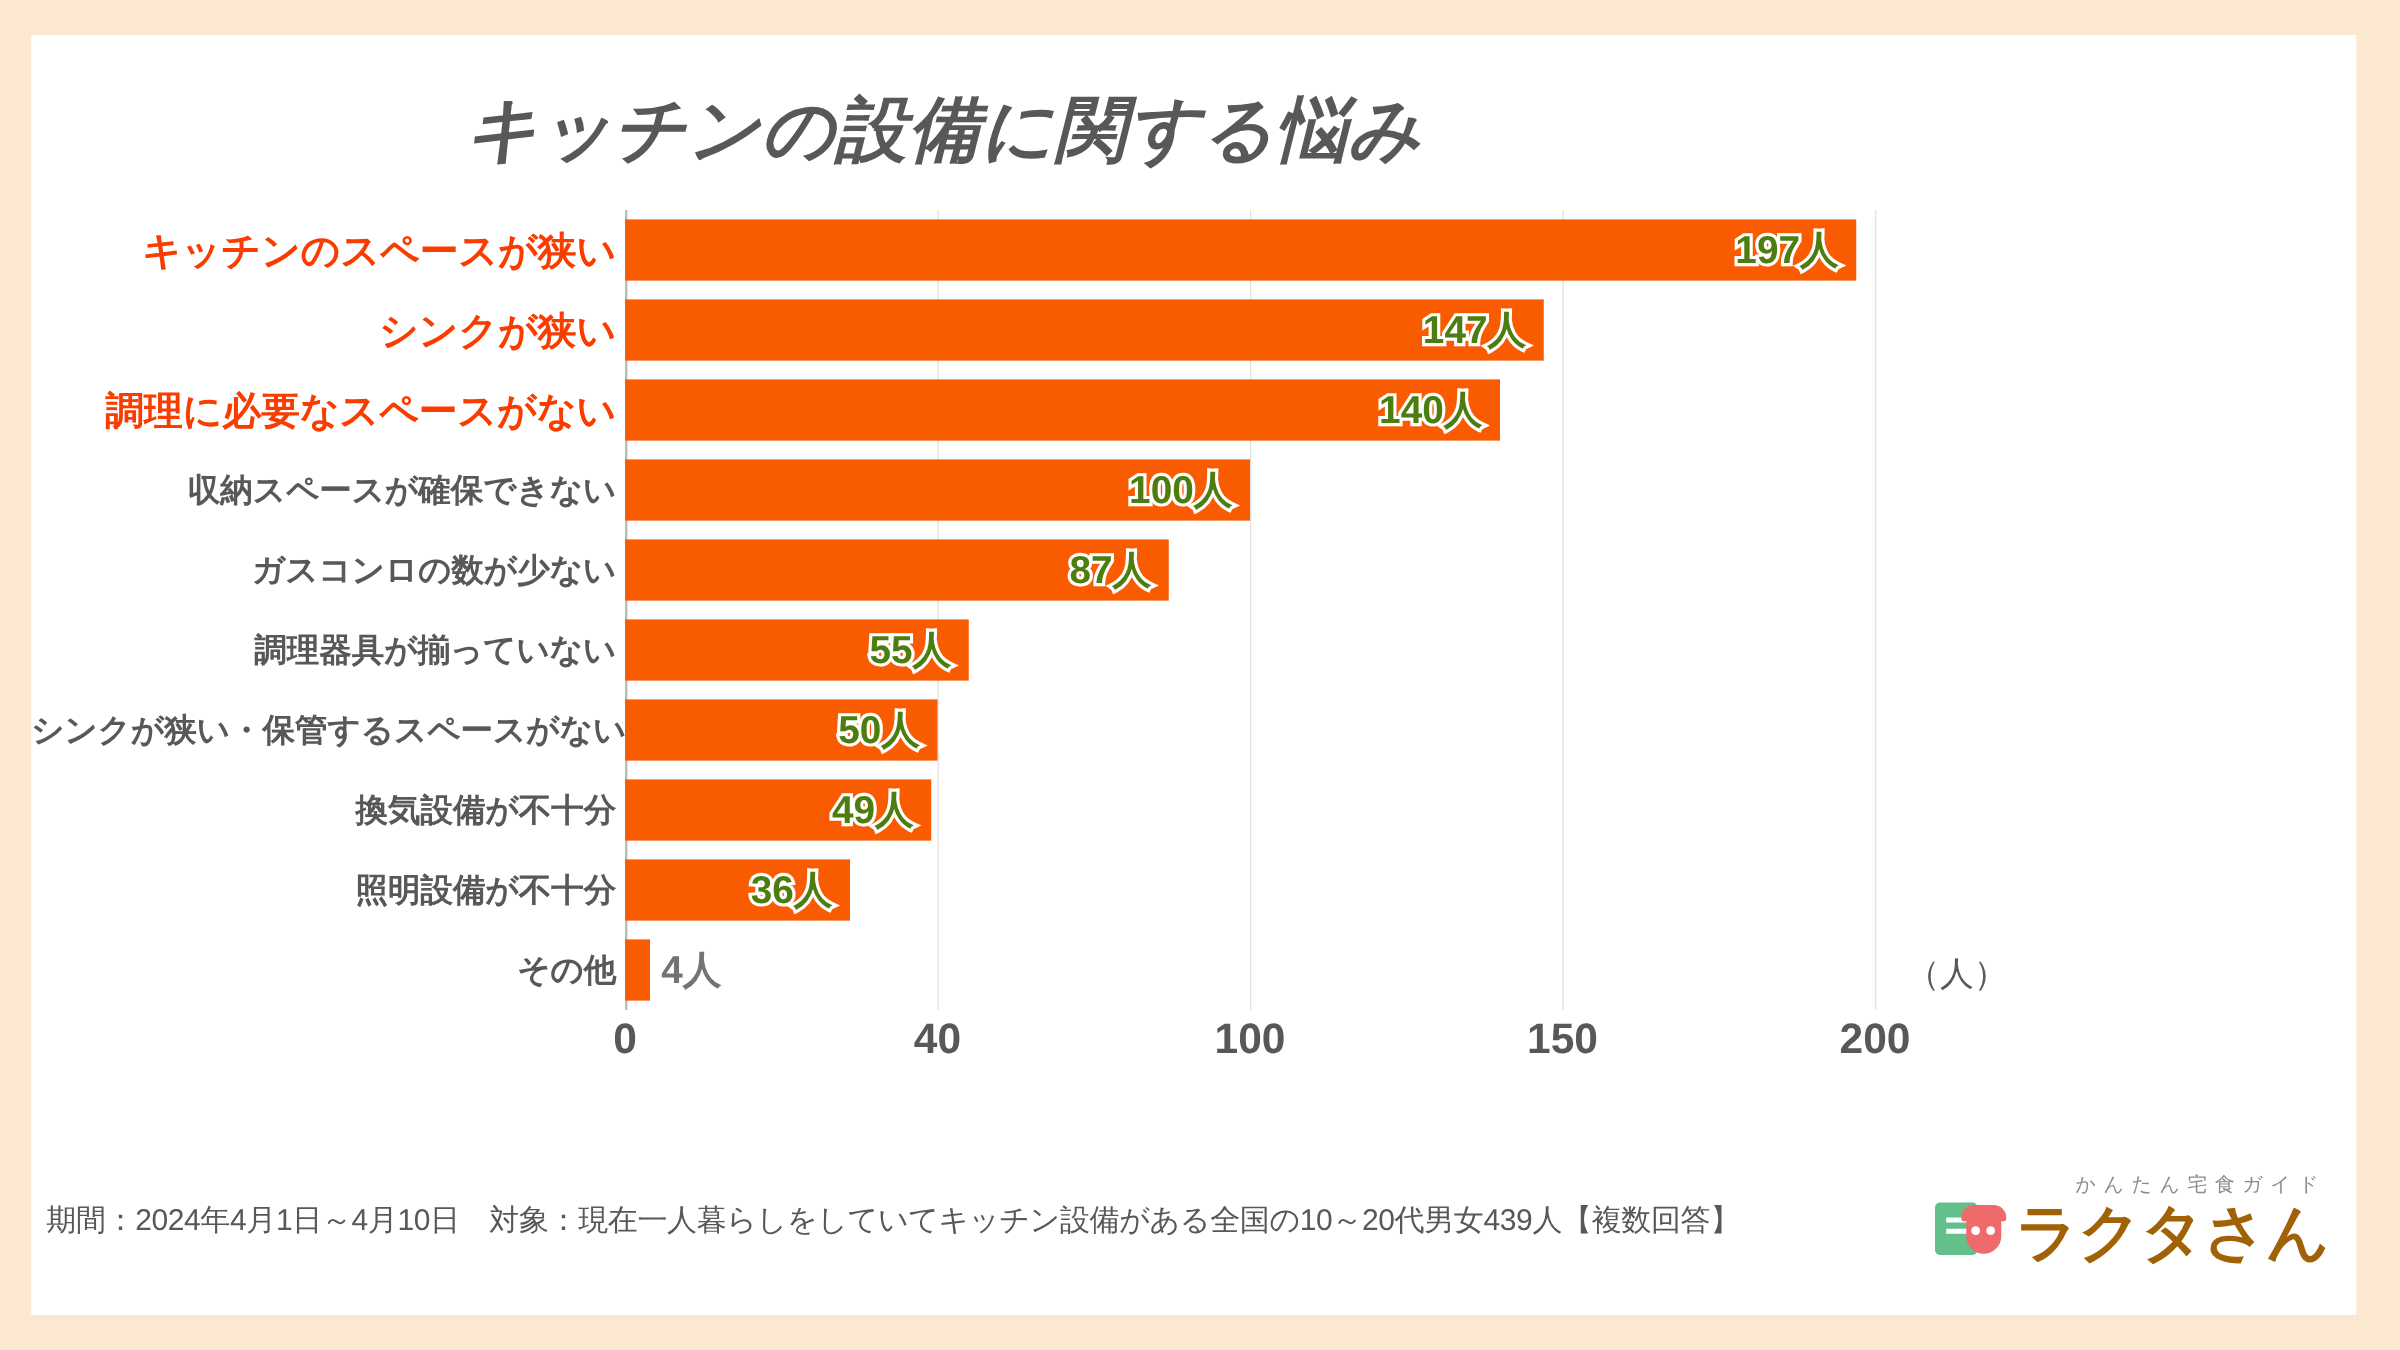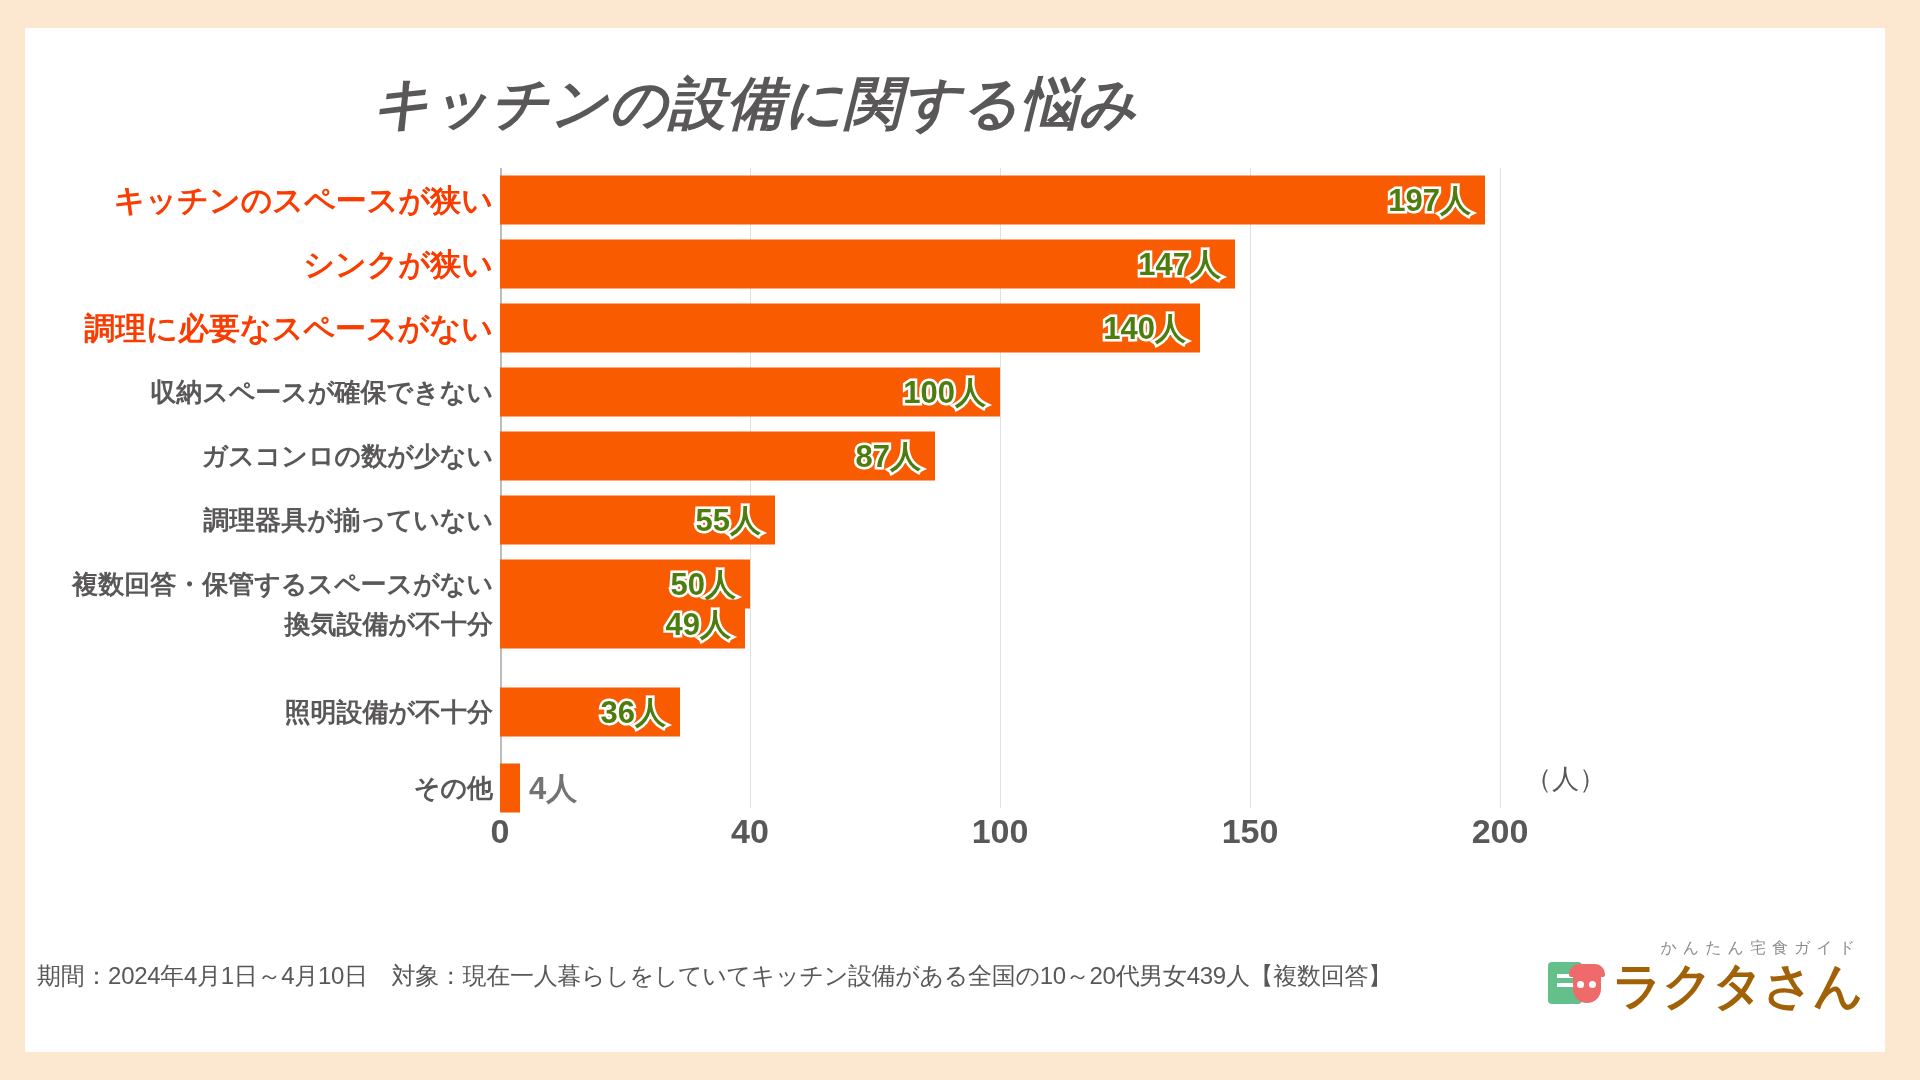--- a/index.html
+++ b/index.html
@@ -248,41 +248,41 @@
           </div>
         </div>
         <div class="row" style="top: 320px;">
           <div class="cat-label">調理器具が揃っていない</div>
           <div class="bar-wrap">
             <div class="bar" style="width: 275px; background: rgb(249, 91, 0);"></div>
             <span class="val inside">55人</span>
           </div>
         </div>
         <div class="row" style="top: 384px;">
-          <div class="cat-label">複数回答・保管するスペースがない</div>
+          <div class="cat-label">シンクが狭い・保管するスペースがない</div>
           <div class="bar-wrap">
             <div class="bar" style="width: 250px; background: rgb(249, 91, 0);"></div>
             <span class="val inside">50人</span>
           </div>
         </div>
-        <div class="row" style="top: 424px;">
+        <div class="row" style="top: 448px;">
           <div class="cat-label">換気設備が不十分</div>
           <div class="bar-wrap">
             <div class="bar" style="width: 245px; background: rgb(249, 91, 0);"></div>
             <span class="val inside">49人</span>
           </div>
         </div>
         <div class="row" style="top: 512px;">
           <div class="cat-label">照明設備が不十分</div>
           <div class="bar-wrap">
             <div class="bar" style="width: 180px; background: rgb(249, 91, 0);"></div>
             <span class="val inside">36人</span>
           </div>
         </div>
-        <div class="row" style="top: 588px;">
+        <div class="row" style="top: 576px;">
           <div class="cat-label">その他</div>
           <div class="bar-wrap">
             <div class="bar" style="width: 20px; background: rgb(249, 91, 0);"></div>
             <span class="val outside">4人</span>
           </div>
         </div>
       </div>
 
     <div class="xaxis">
       <span class="unit">（人）</span>

